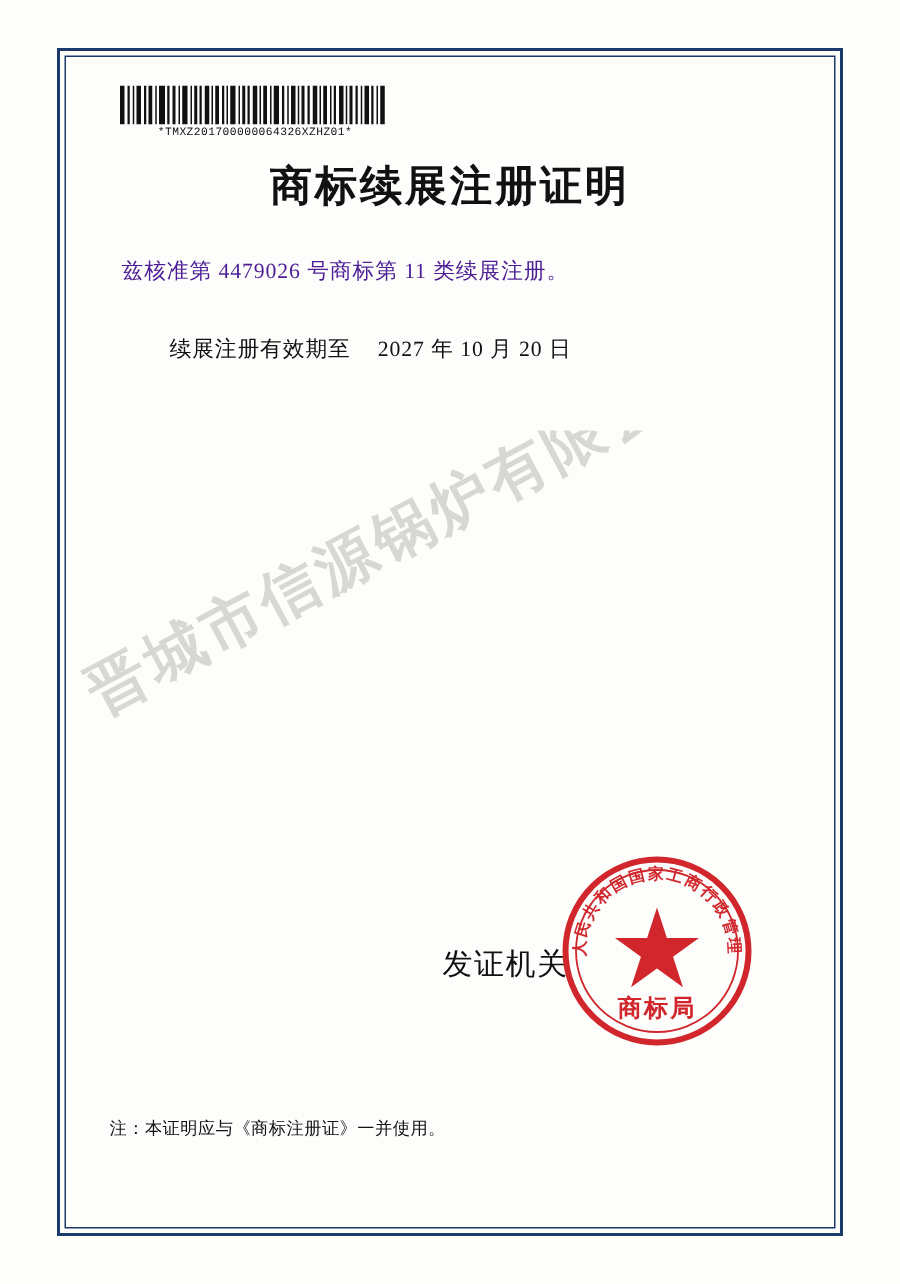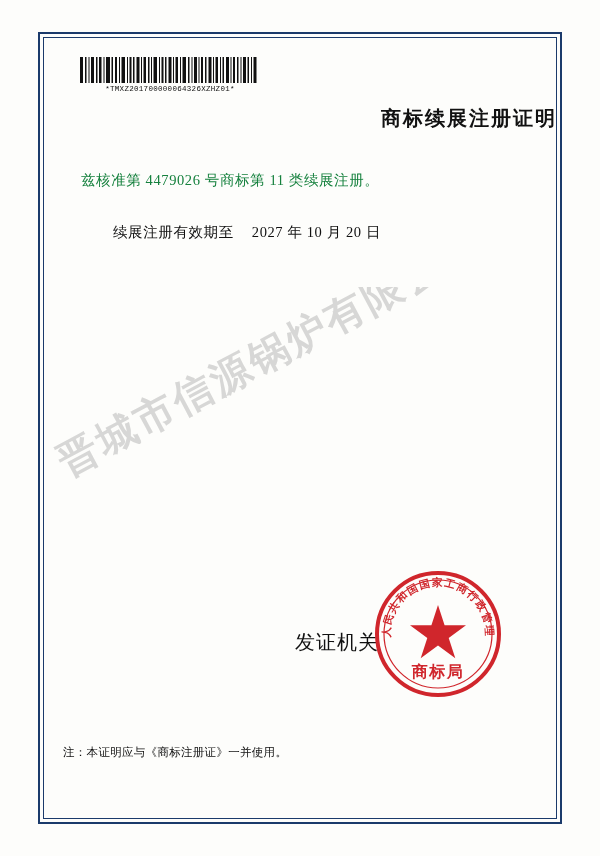--- a/index.html
+++ b/index.html
@@ -66,34 +66,34 @@
     letter-spacing: 0.3px;
     color: #111;
     margin-top: 2px;
   }
   
   .title {
     position: absolute;
     top: 68px;
     left: 0;
     width: 514px;
-    text-align: right;
-    font-size: 20px;
+    text-align: center;
+    font-size: 28px;
     font-weight: bold;
     letter-spacing: 2px;
     color: #111;
   }
   
   .line-1 {
     position: absolute;
     top: 134px;
     left: 38px;
     font-size: 14.5px;
     letter-spacing: 0.6px;
-    color: #15803d;
+    color: #4c1d95;
   }
   .line-2 {
     position: absolute;
     top: 186px;
     left: 38px;
     font-size: 14.5px;
     letter-spacing: 0.6px;
     color: #111;
     margin-left: 32px;
   }
@@ -138,21 +138,21 @@
     left: 330px;
     top: 532px;
     width: 130px;
     height: 130px;
   }
   .seal svg { display: block; }
   
   .footnote {
     position: absolute;
     top: 708px;
-    left: 20px;
+    left: 30px;
     font-size: 11.5px;
     color: #111;
     letter-spacing: 0.3px;
   }
 </style>
 </head>
 <body>
 
 <div class="page">
 

